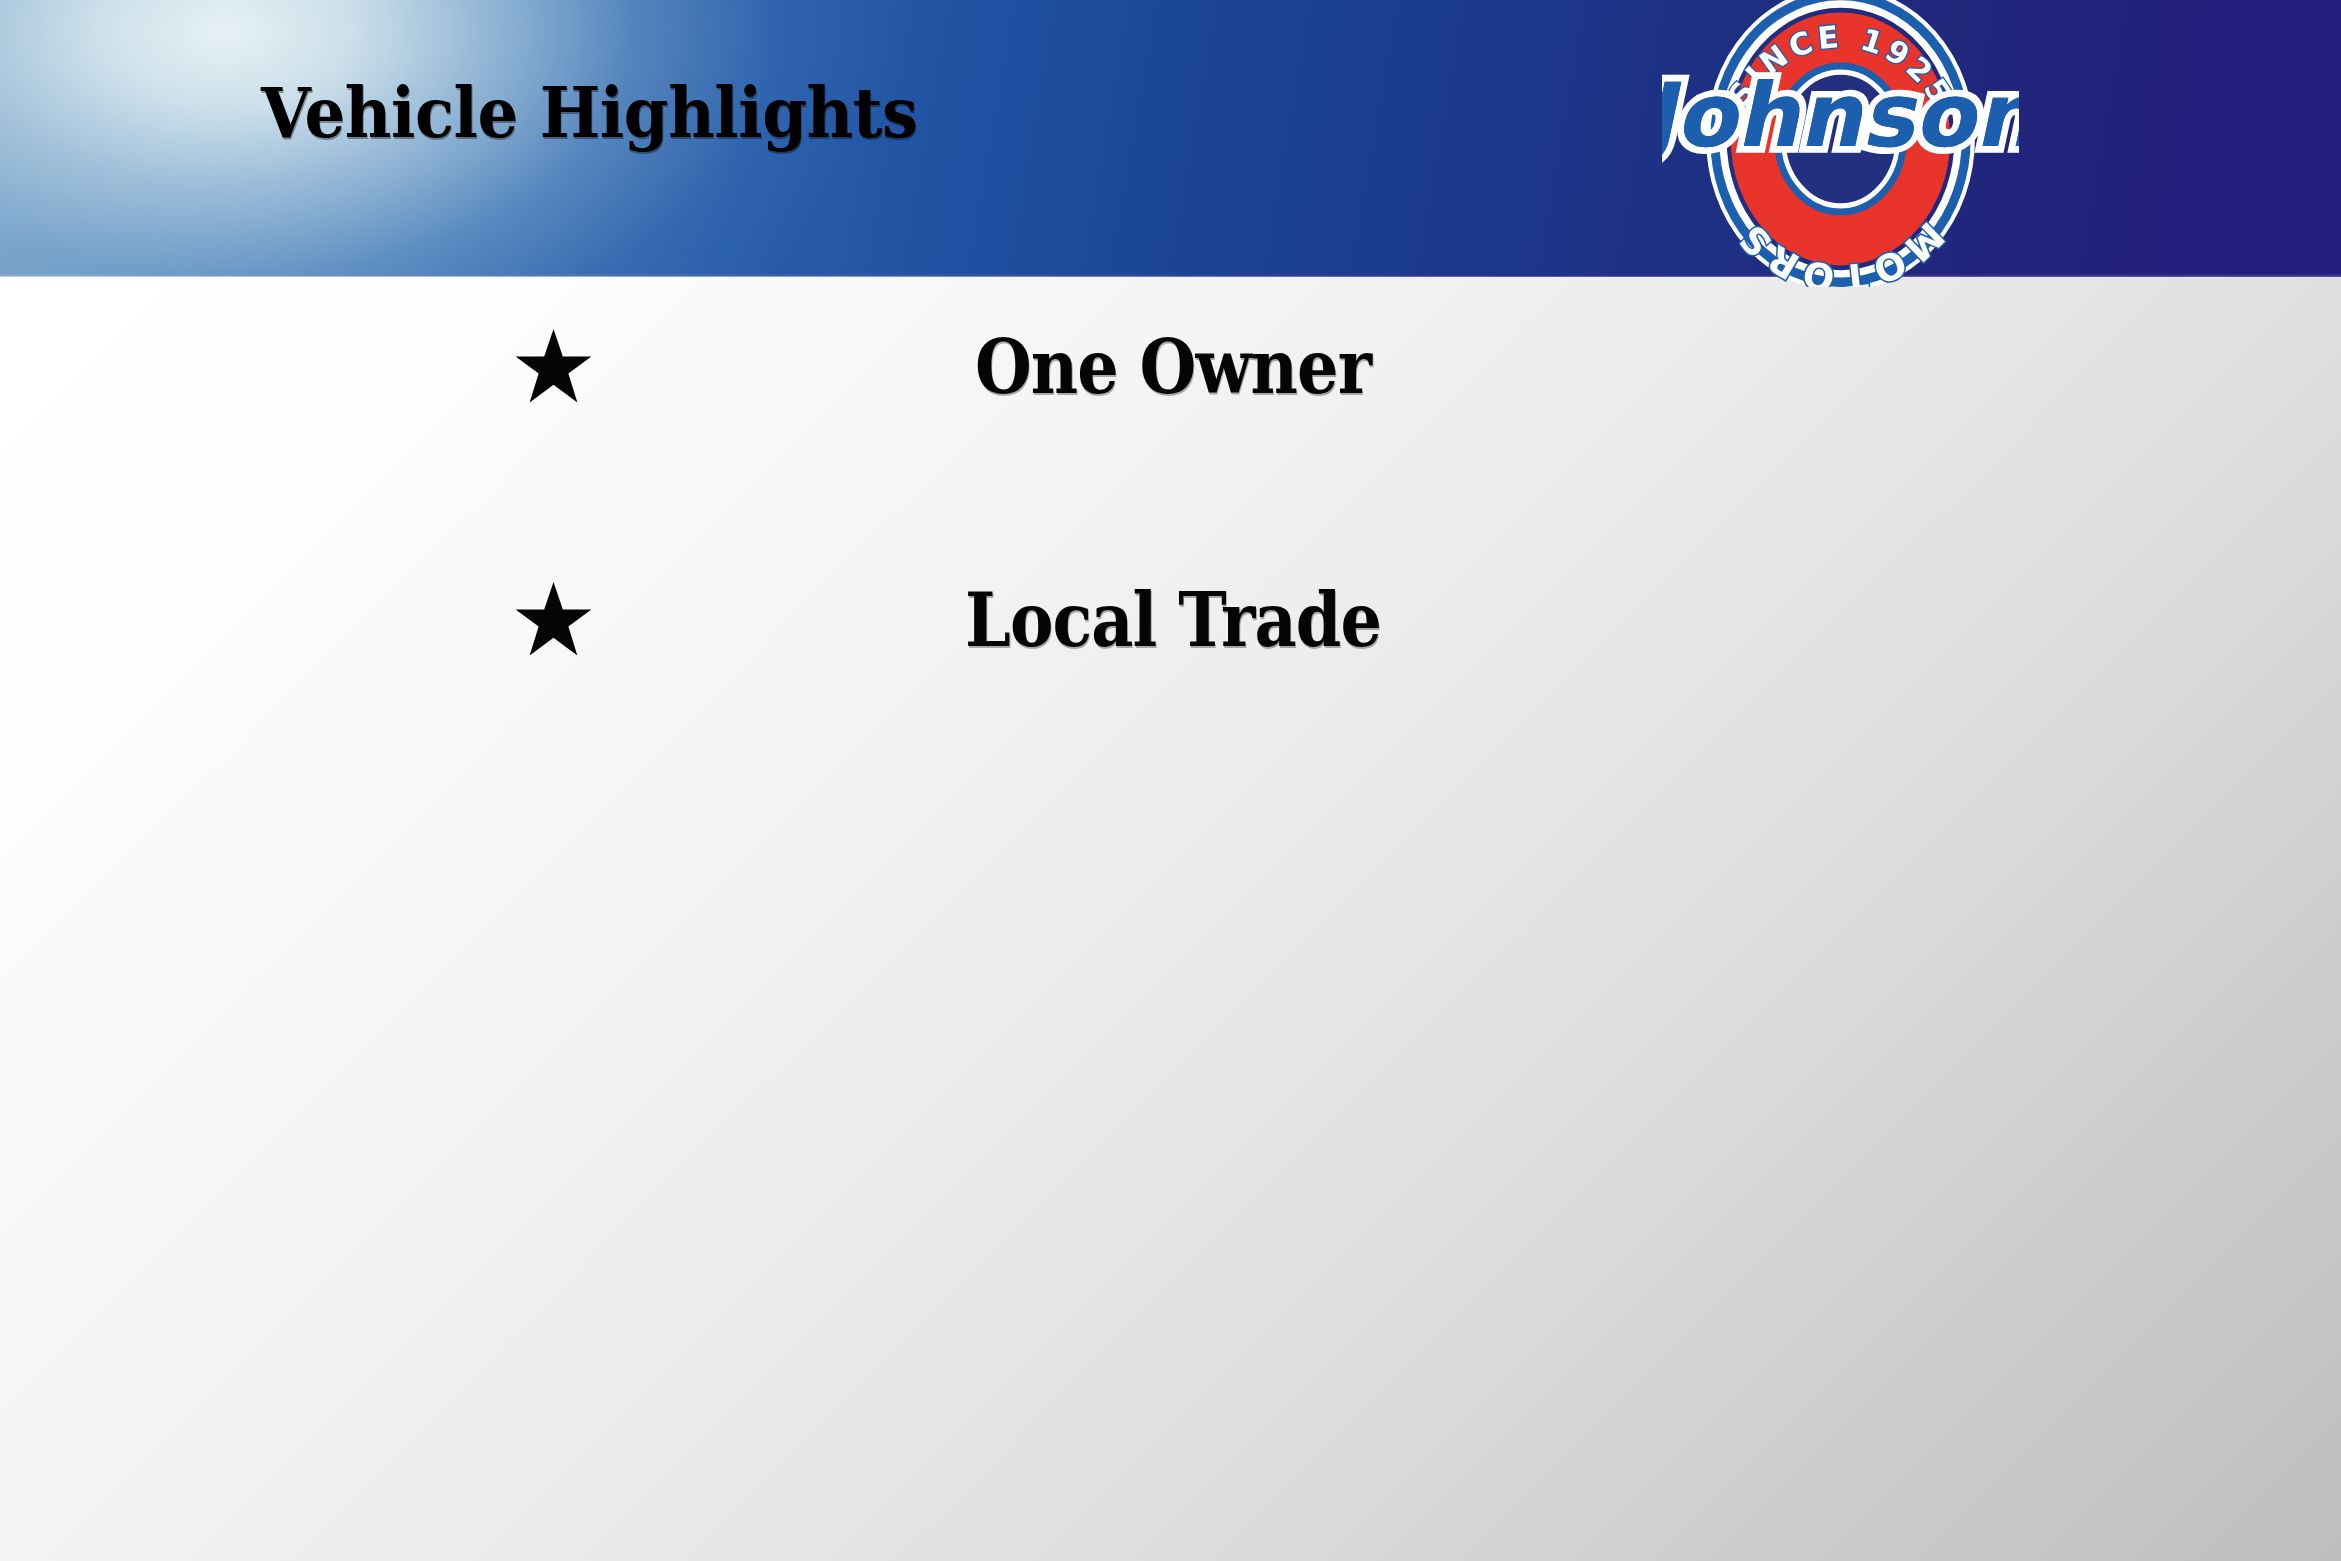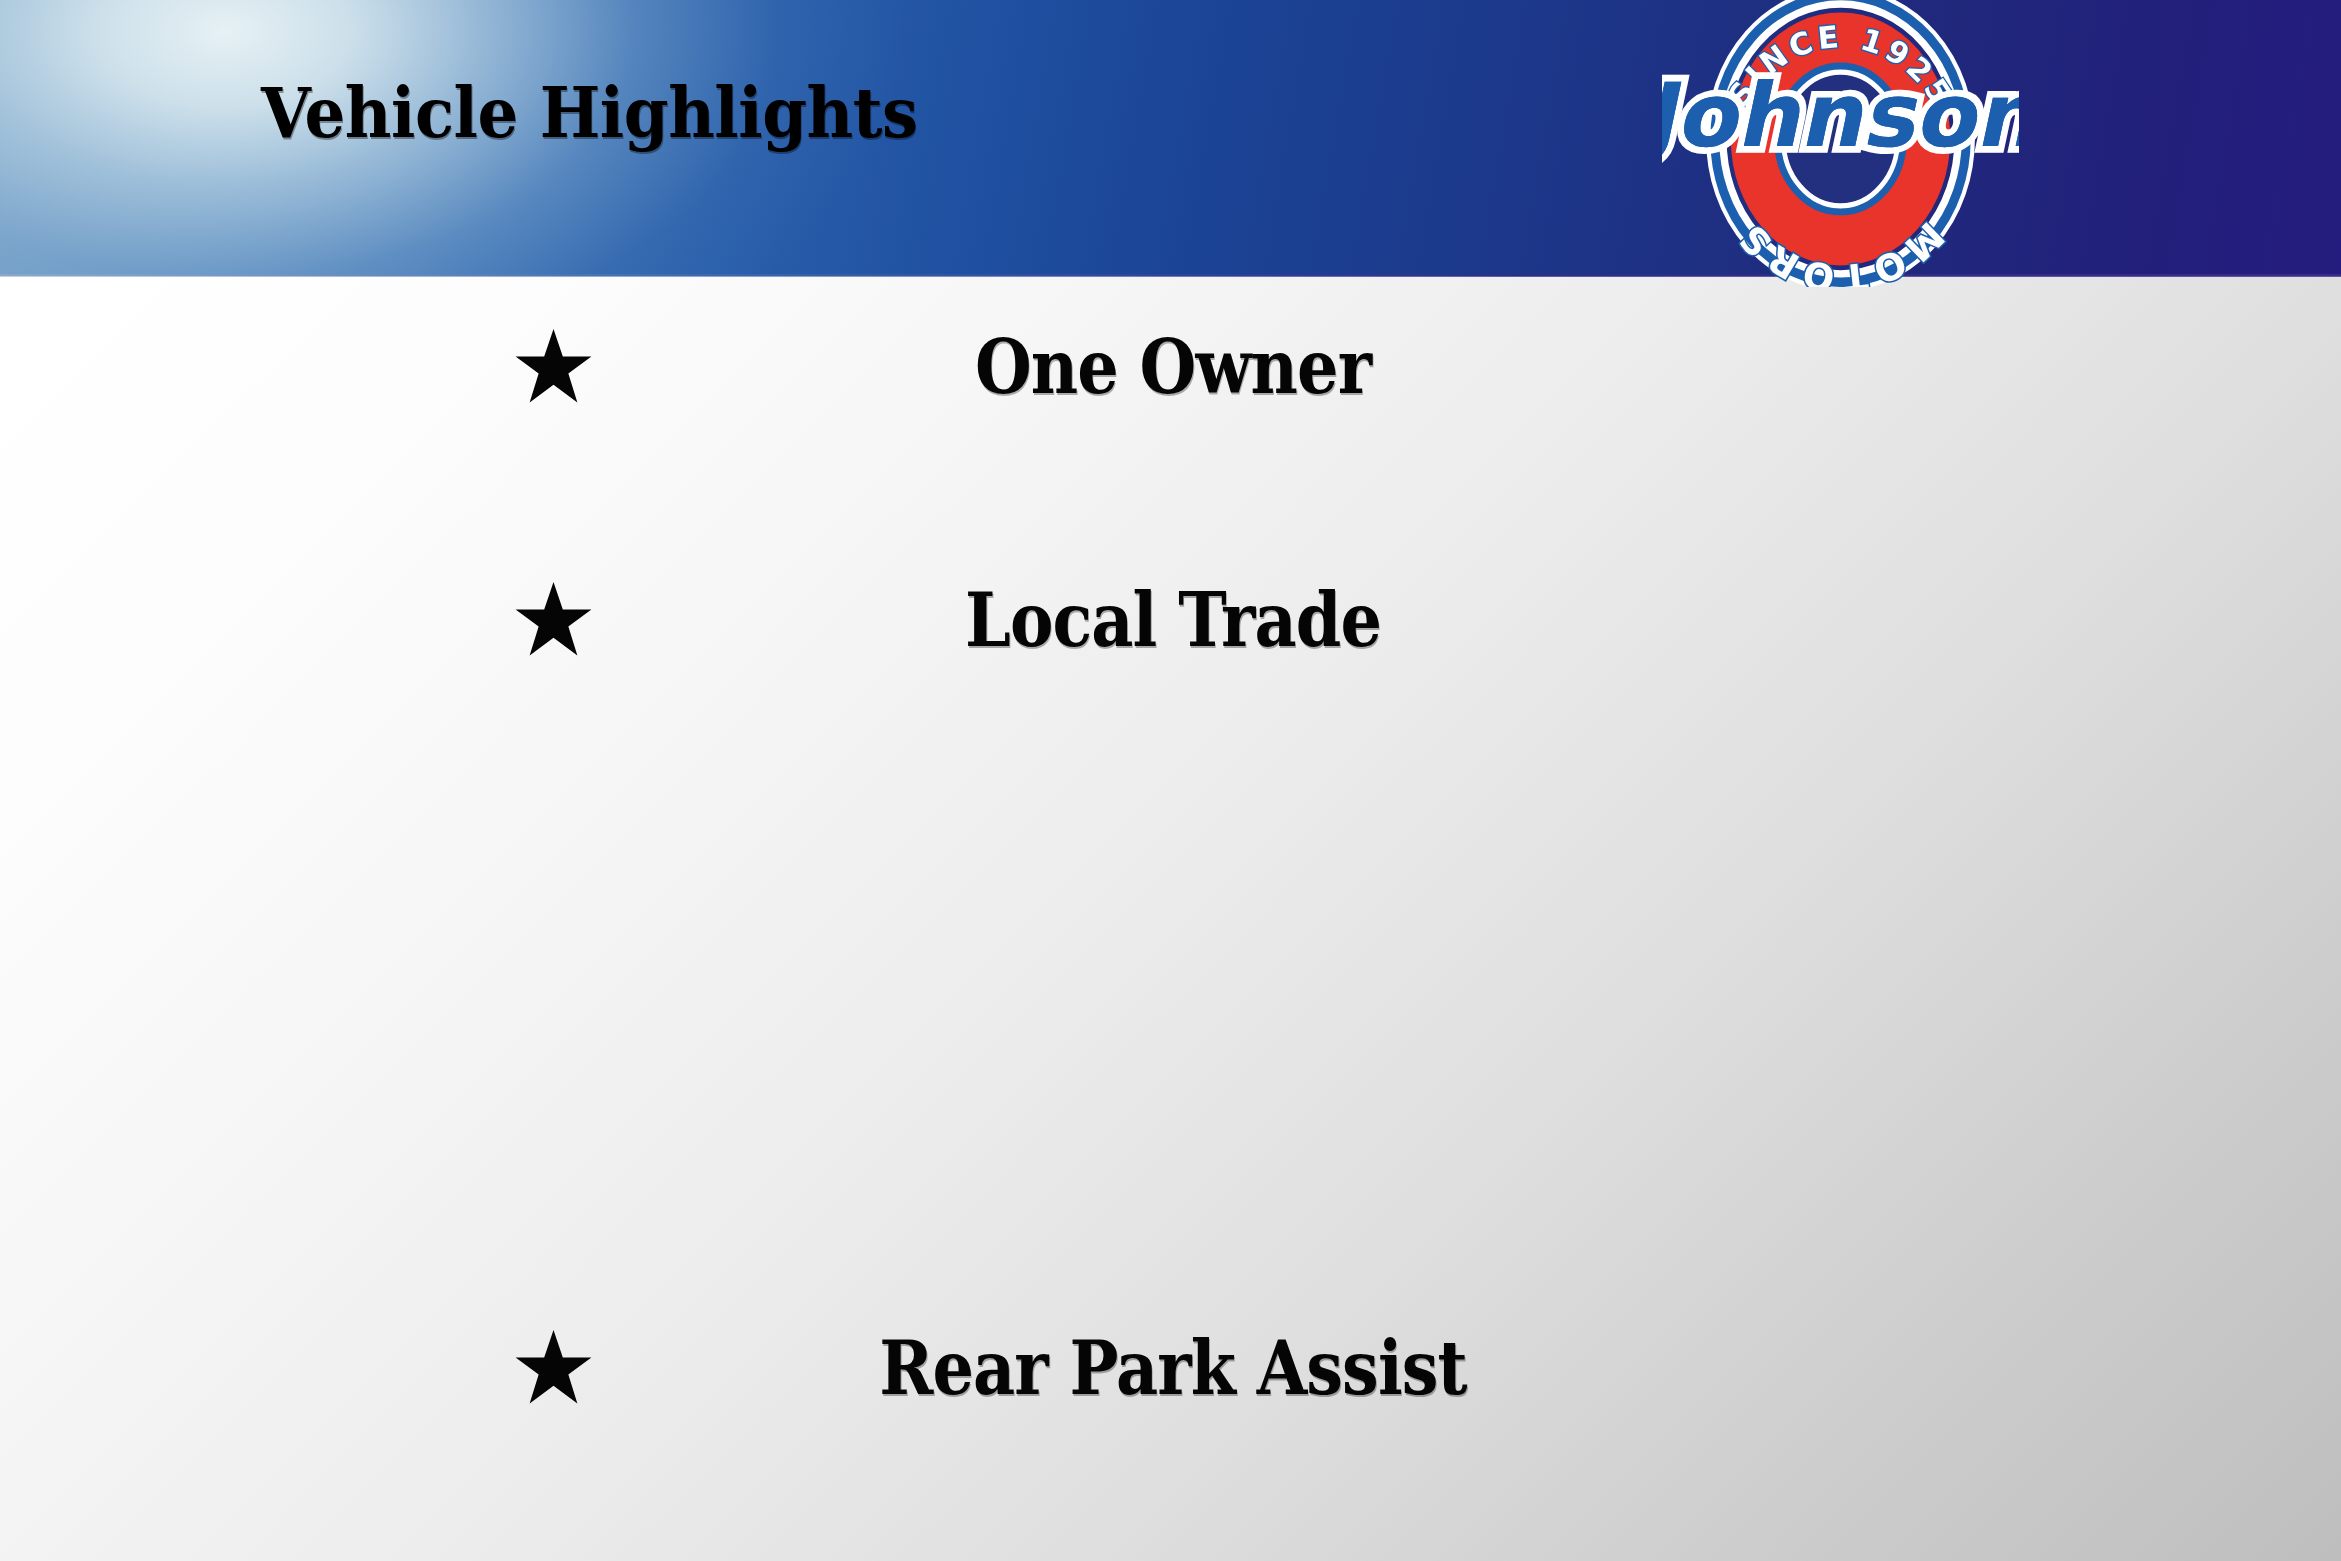--- a/index.html
+++ b/index.html
@@ -230,25 +230,17 @@
       <div class="highlight-star">
         <svg viewBox="0 0 100 100" xmlns="http://www.w3.org/2000/svg">
           <polygon points="50,2 61.8,36.6 98,36.6 68.8,58.2 80.2,95 50,72.6 19.8,95 31.2,58.2 2,36.6 38.2,36.6" fill="#050505"></polygon>
         </svg>
       </div>
       <div class="highlight-label">Local Trade</div>
     </div>
 
 
 
-    <div class="highlight-row row-4">
-      <div class="highlight-star">
-        <svg viewBox="0 0 100 100" xmlns="http://www.w3.org/2000/svg">
-          <polygon points="50,2 61.8,36.6 98,36.6 68.8,58.2 80.2,95 50,72.6 19.8,95 31.2,58.2 2,36.6 38.2,36.6" fill="#050505"></polygon>
-        </svg>
-      </div>
-      <div class="highlight-label">Rear Park Assist</div>
-    </div>
 
   </div>
 
 </div>
 
 
 </body></html>

